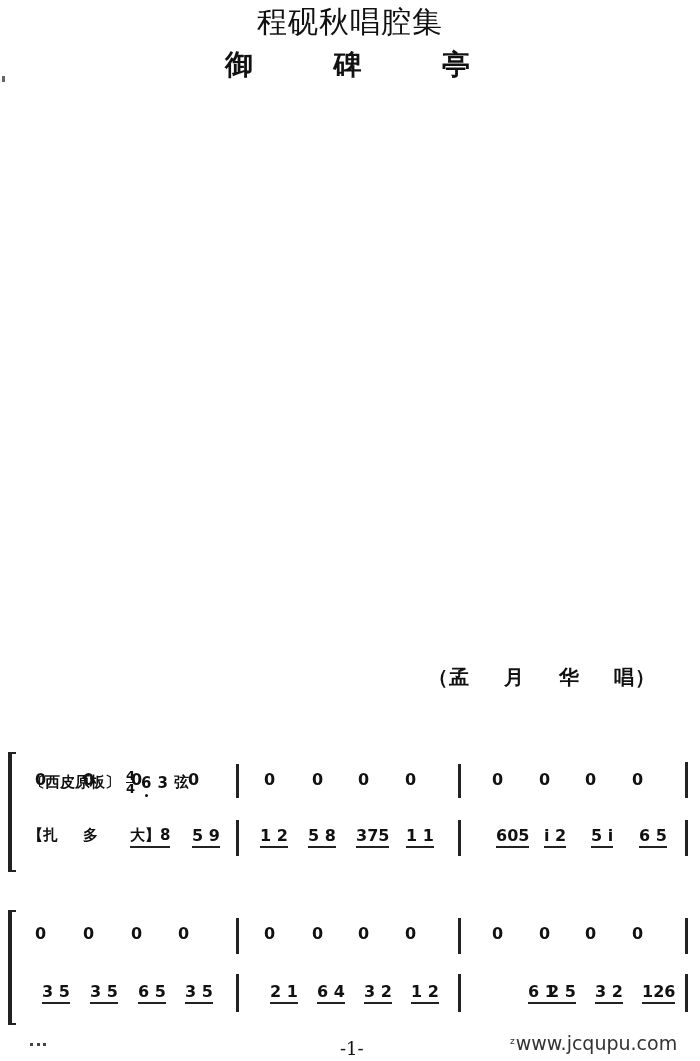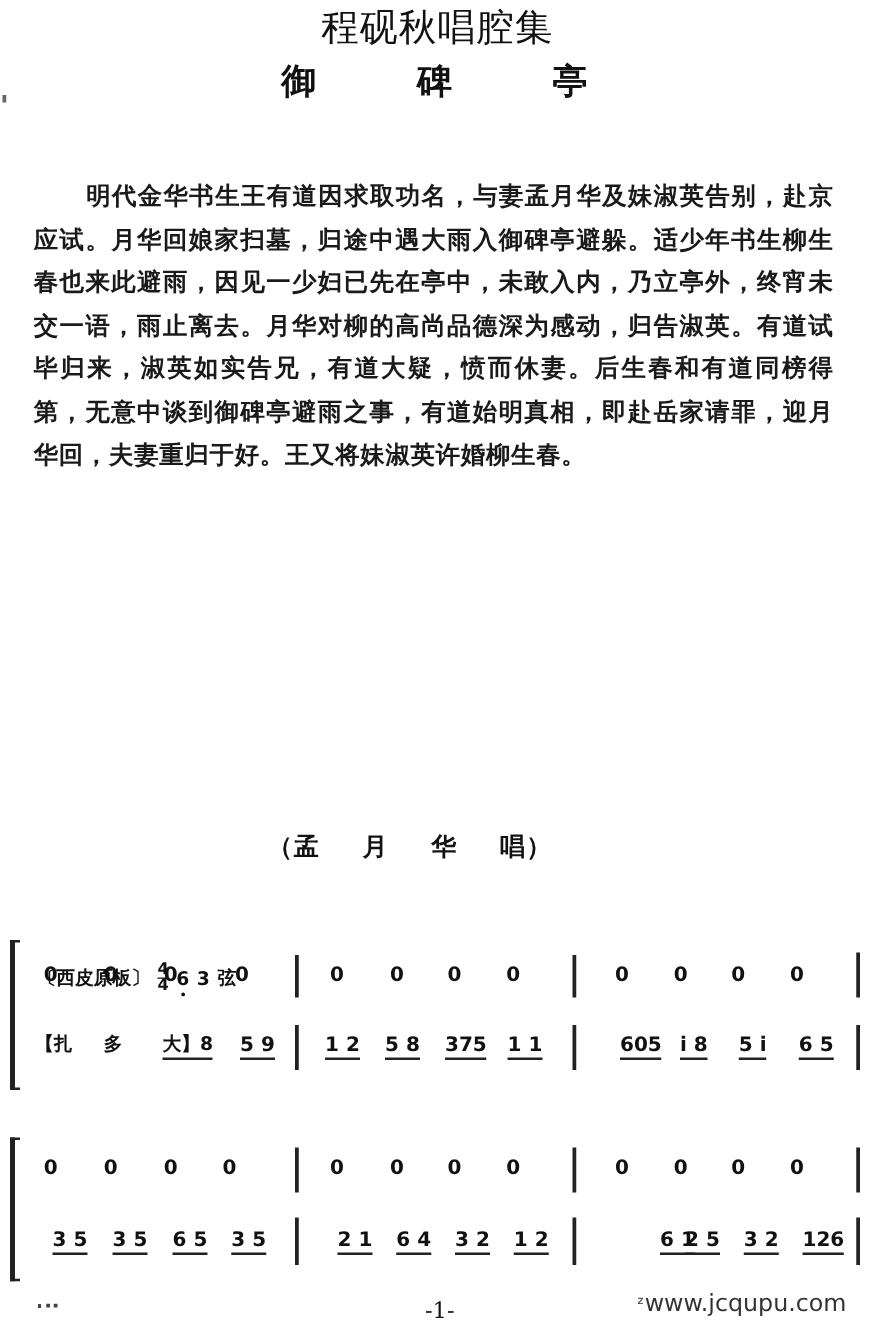--- a/index.html
+++ b/index.html
@@ -21,21 +21,21 @@
   .intro {
     position: absolute; left: 27px; top: 140px; width: 640px;
     font-family: "DejaVu Sans", sans-serif; font-weight: bold;
     font-size: 19.5px; line-height: 34.5px; color: #1a1a1a;
     text-align: justify; letter-spacing: 0.6px;
   }
   .intro p { text-indent: 2.15em; }
 
   .singer {
     position: absolute; top: 664px; left: 0; width: 656px;
-    text-align: center; font-family: "DejaVu Sans", sans-serif; font-weight: bold;
+    text-align: right; font-family: "DejaVu Sans", sans-serif; font-weight: bold;
     font-size: 20px; letter-spacing: 1px;
   }
   .singer .sp { display: inline-block; width: 26px; }
 
   .tempo {
     position: absolute; left: 30px; top: 727px;
     font-family: "DejaVu Sans", sans-serif; font-weight: bold; font-size: 15px;
     display: flex; align-items: center; gap: 6px; margin-top: 43px;
   }
   .timesig { display: inline-flex; flex-direction: column; align-items: center; line-height: 12px; font-size: 13px; }
@@ -64,21 +64,20 @@
 
 <div class="book-title">程砚秋唱腔集</div>
 <div class="piece-title">
   <span>御</span>
   <span>碑</span>
   <span>亭</span>
 </div>
 <div class="edge-mark"></div>
 
 <div class="intro">
-  <p>明代金华书生王有道因求取功名，与妻孟月华及妹淑英告别，赴京应试。月华回娘家扫墓，归途中遇大雨入御碑亭避躲。适少年书生柳生春也来此避雨，因见一少妇已先在亭中，未敢入内，乃立亭外，终宵未交一语，雨止离去。月华对柳的高尚品德深为感动，归告淑英。有道试毕归来，淑英如实告兄，有道大疑，愤而休妻。后生春和有道同榜得第，无意中谈到御碑亭避雨之事，有道始明真相，即赴岳家请罪，迎月华回，夫妻重归于好。王又将妹淑英许婚柳生春。</p>
 </div>
 
 <div class="singer">
   <span>（孟</span><span class="sp"></span>
   <span>月</span><span class="sp"></span>
   <span>华</span><span class="sp"></span>
   <span>唱）</span>
 </div>
 
 <div class="tempo">
@@ -116,21 +115,21 @@
   <div class="staff-row" style="top:70px;">
     <span class="note lyric" style="left:0px">【扎</span>
     <span class="note lyric" style="left:55px">多</span>
     <span class="note lyric ul" style="left:102px">大】8</span>
     <span class="note ul" style="left:164px">5 9</span>
     <span class="note ul" style="left:232px">1 2</span>
     <span class="note ul" style="left:280px">5 8</span>
     <span class="note ul" style="left:328px">375</span>
     <span class="note ul" style="left:378px">1 1</span>
     <span class="note ul" style="left:468px">605</span>
-    <span class="note ul" style="left:516px">i 8</span>
+    <span class="note ul" style="left:516px">i 2</span>
     <span class="note ul" style="left:563px">5 i</span>
     <span class="note ul" style="left:611px">6 5</span>
   </div>
   <div class="barline" style="left:228px; top:68px; height:36px;"></div>
   <div class="barline" style="left:450px; top:68px; height:36px;"></div>
   <div class="barline" style="left:677px; top:68px; height:36px;"></div>
 </div>
 
 <div class="system" style="top:910px; height:115px;">
   <div class="brace"></div>

